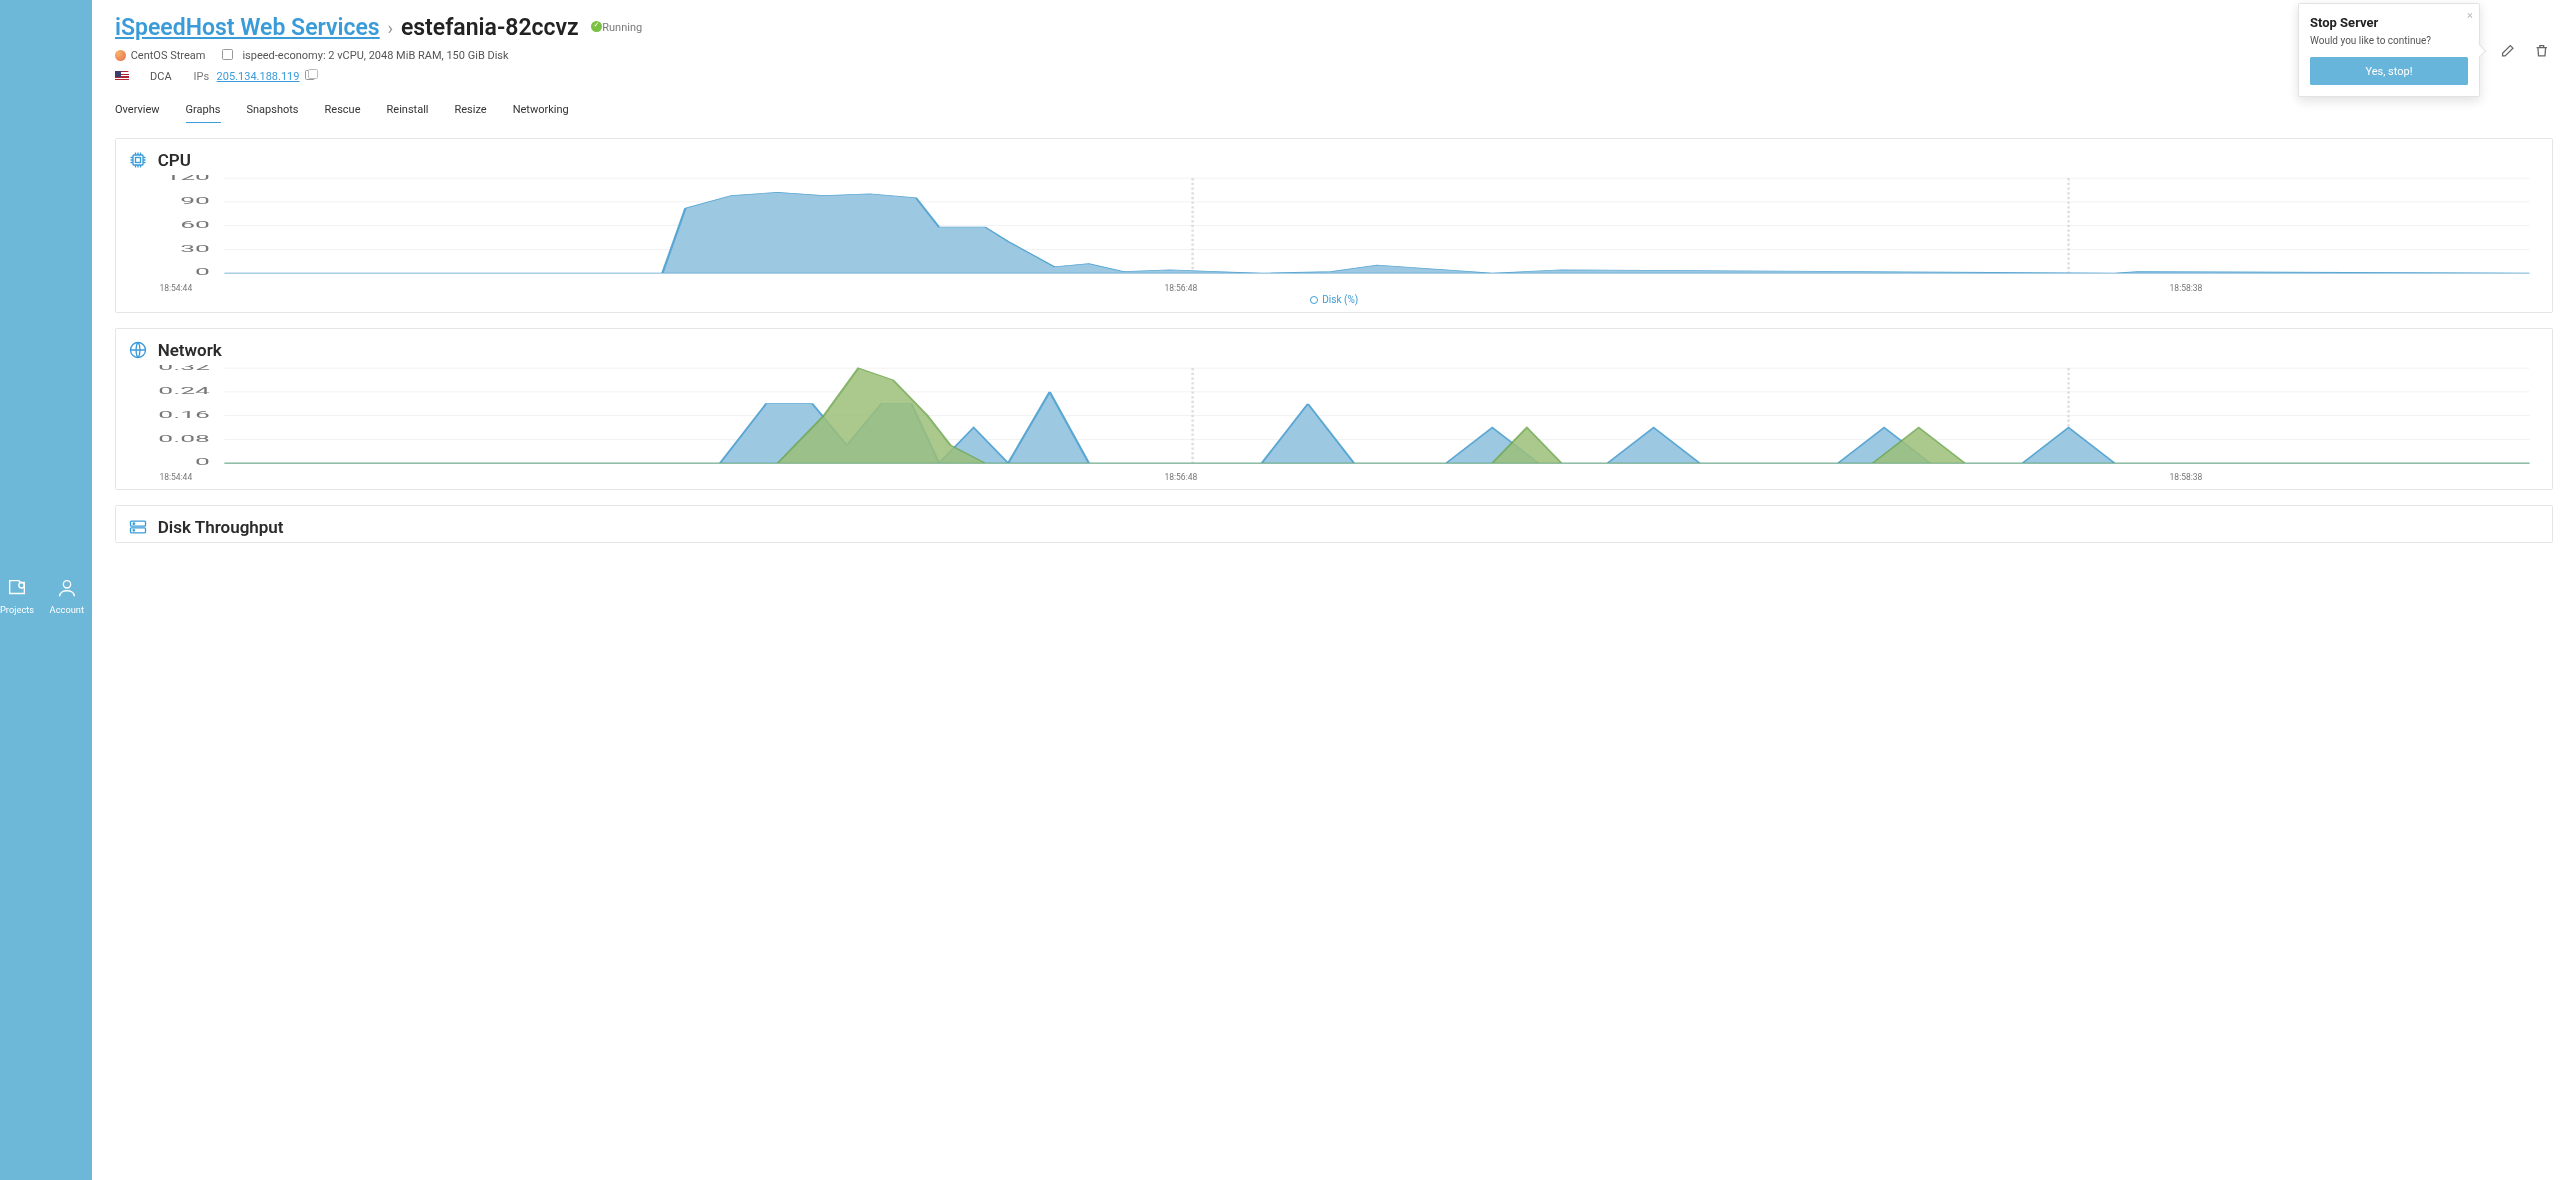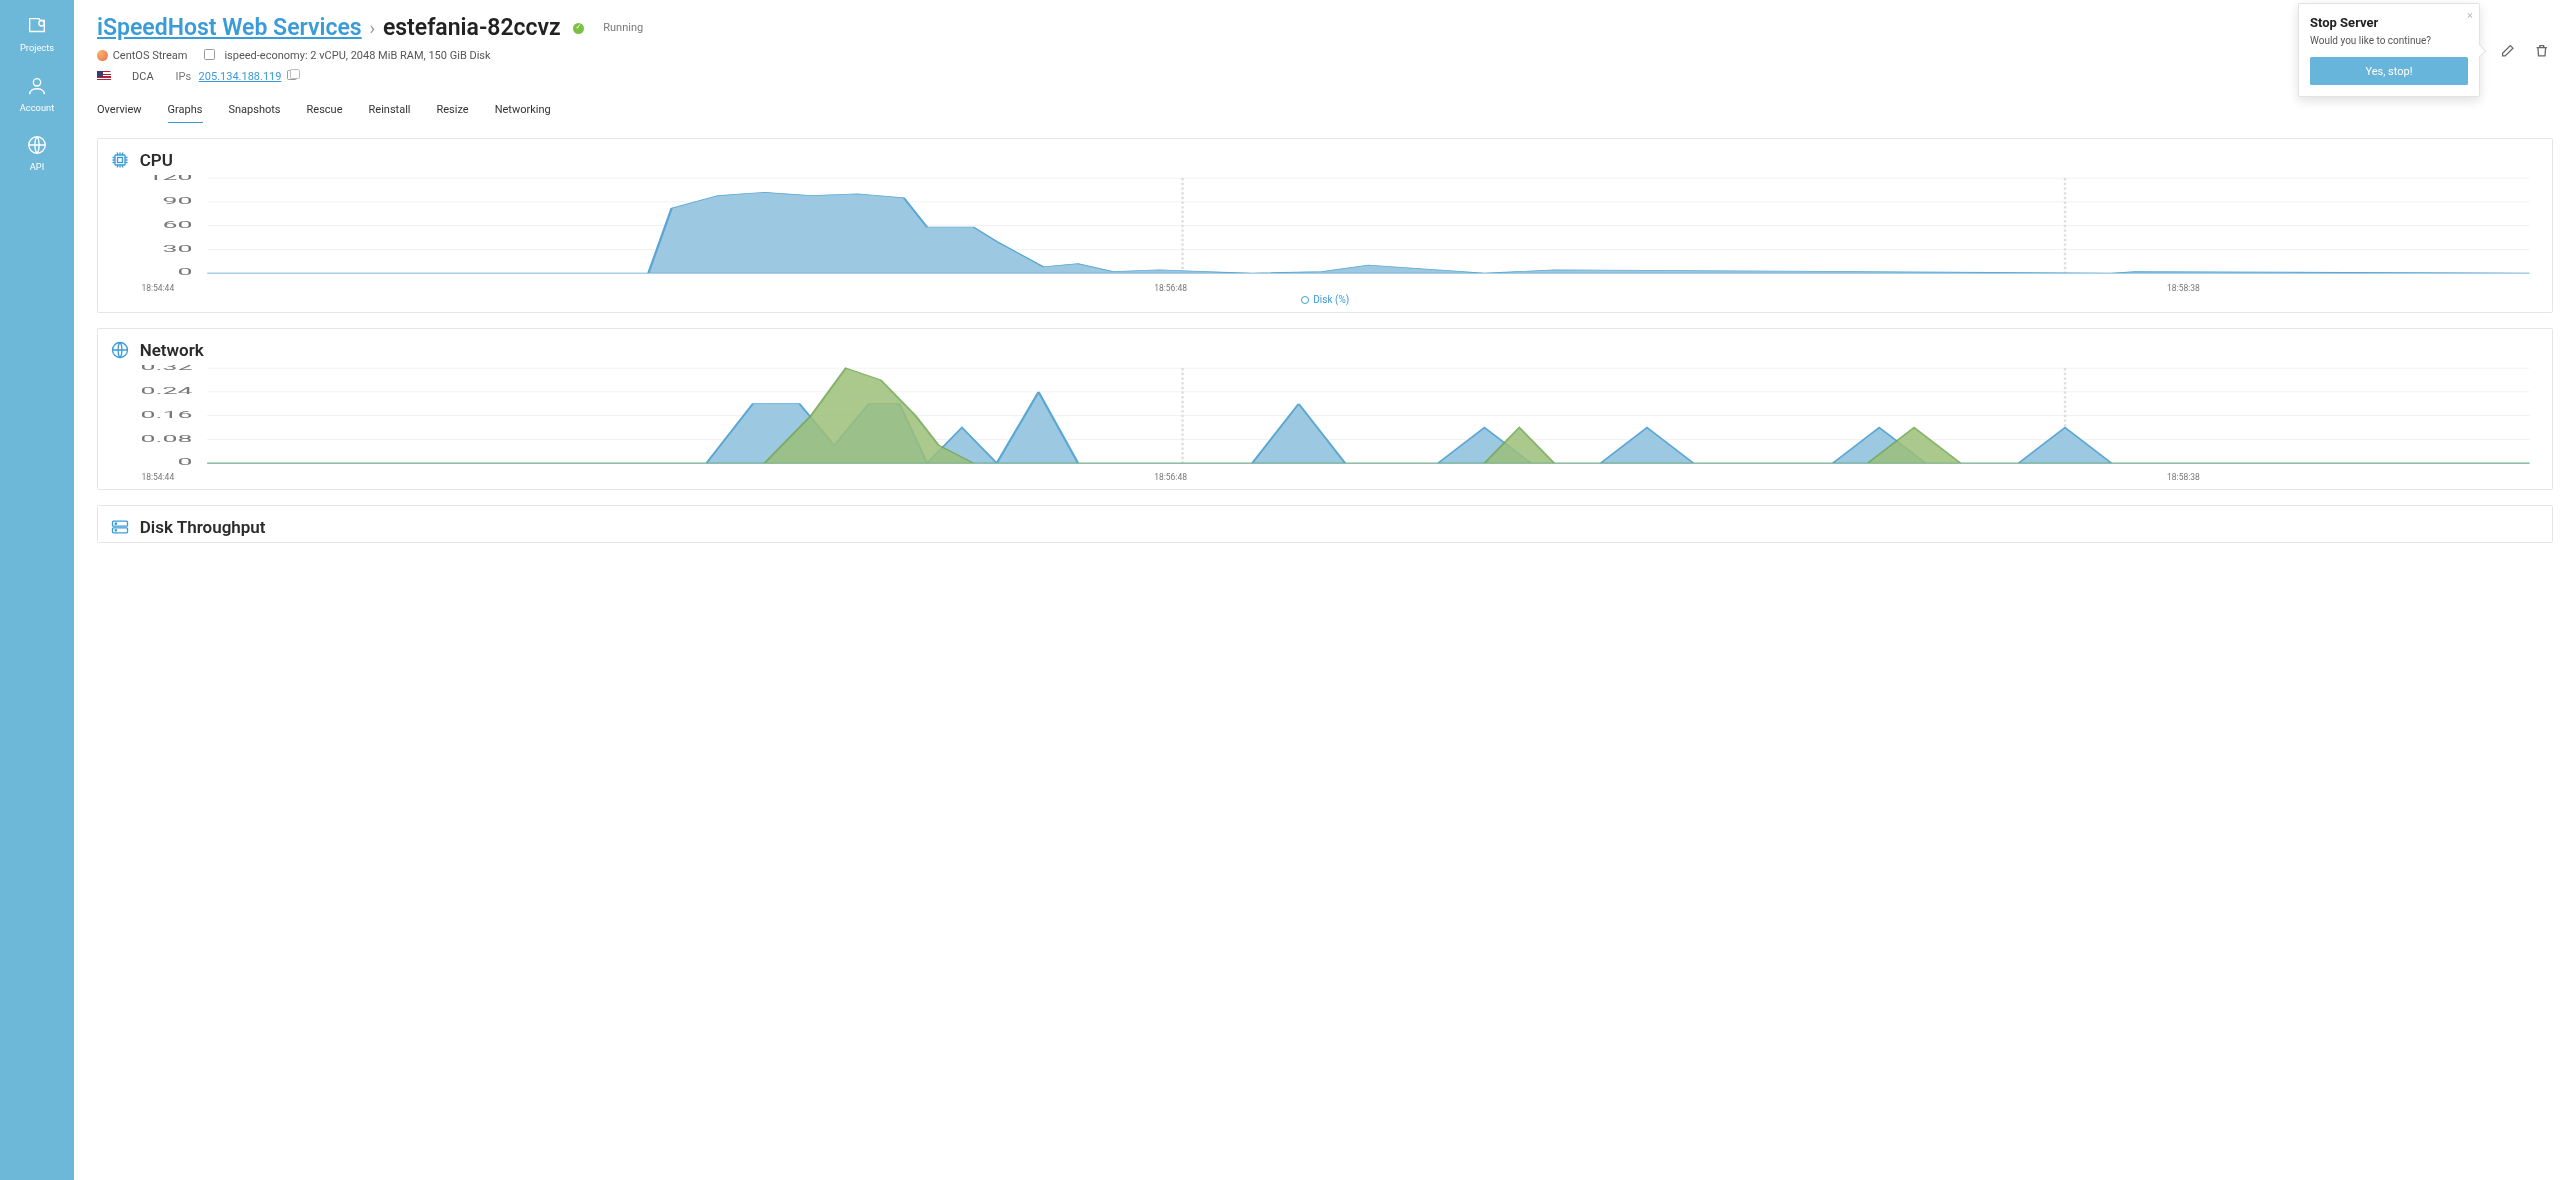--- a/index.html
+++ b/index.html
@@ -1,26 +1,26 @@
 <!DOCTYPE html>
 <html style="font-size:12.4px"><head>
 <meta charset="utf-8">
 <style>
   *{box-sizing:border-box;margin:0;padding:0;font-family:-apple-system,BlinkMacSystemFont,"Segoe UI",Roboto,"Helvetica Neue",Arial,sans-serif}
   body{background:#fff;color:#2b2b2b;font-size:11px}
   .app{display:flex;min-height:100vh}
-  .sidebar{width:74px;background:#6db7d9;display:flex;flex-direction:column;align-items:center;padding-top:12.4px;gap:15.5px}
+  .sidebar{width:92px;background:#6db7d9;display:flex;flex-direction:row;align-items:center;padding-top:12.4px;gap:15.5px}
   .sidebar-item{display:flex;flex-direction:column;align-items:center;gap:4.7px;color:#fff;font-size:9.3px;cursor:pointer;padding:3.1px 0}
   .sidebar-item svg{width:22px;height:22px;stroke:#fff;fill:none;stroke-width:1.5}
   .main{flex:1;padding:14px 23px 23px 23px;position:relative}
   .breadcrumb{display:flex;align-items:center;gap:7.8px;flex-wrap:wrap}
   .breadcrumb .project{color:#3a9bd9;font-size:23px;font-weight:600}
   .breadcrumb .sep{color:#999;font-size:18.6px}
   .breadcrumb .server{font-size:23px;font-weight:600;color:#222}
-  .status-badge{display:inline-flex;align-items:flex-end;gap:19px;color:#7a7a7a;font-size:11px;margin-left:4.7px}
+  .status-badge{display:inline-flex;align-items:flex-start;gap:0;color:#7a7a7a;font-size:11px;margin-left:4.7px}
   .status-dot{width:11px;height:11px;border-radius:50%;background:#7ac142;display:inline-block;position:relative}
   .status-dot::after{content:"✓";color:#fff;font-size:7px;position:absolute;left:2.3px;top:0}
   .metarow{display:flex;align-items:center;gap:17px;margin-top:7.8px;color:#555;font-size:11px}
   .os-chip{display:inline-flex;align-items:center;gap:4.7px}
   .os-icon{width:11px;height:11px;border-radius:50%;background:radial-gradient(circle at 30% 30%,#f7b267,#e76f51)}
   .plan-chip{display:inline-flex;align-items:flex-start;gap:9px}
   .plan-icon{width:11px;height:11px;border:0.8px solid #999;border-radius:1.6px}
   .metarow2{display:flex;align-items:center;gap:22px;margin-top:7.8px;color:#555;font-size:11px}
   .flag{width:14px;height:9.3px;background:linear-gradient(#b22234 0 8%,#fff 8% 16%,#b22234 16% 24%,#fff 24% 32%,#b22234 32% 40%,#fff 40% 48%,#b22234 48% 56%,#fff 56% 64%,#b22234 64% 72%,#fff 72% 80%,#b22234 80% 88%,#fff 88% 100%);position:relative;display:inline-block;border-radius:1.6px}
   .flag::before{content:"";position:absolute;left:0;top:0;width:6.2px;height:5.4px;background:#3c3b6e}

